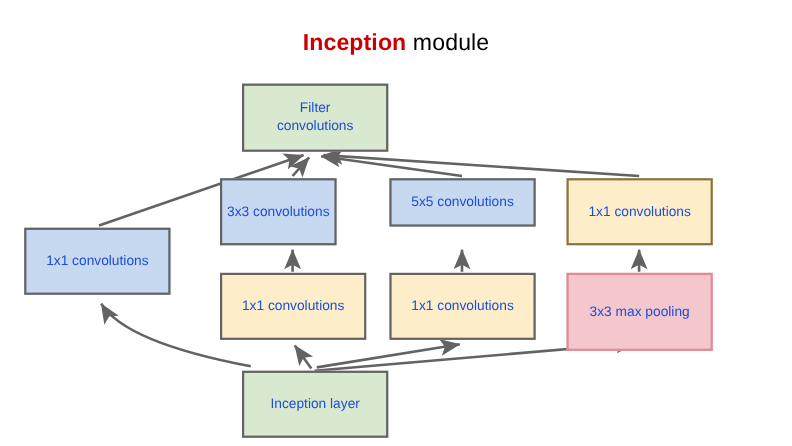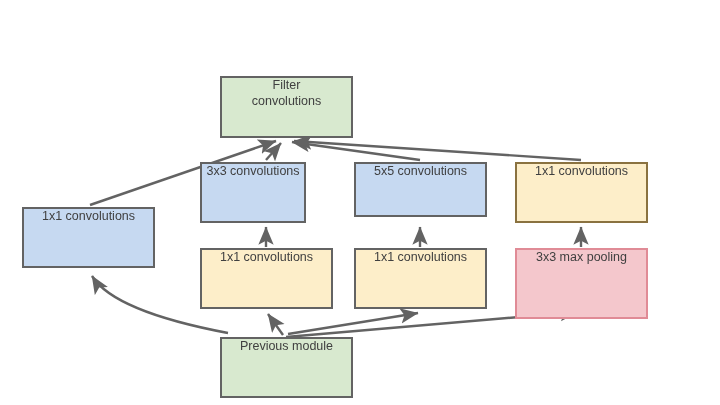--- a/index.html
+++ b/index.html
@@ -36,35 +36,39 @@
     position: absolute;
     left: 0;
     top: 0;
     width: 720px;
     height: 405px;
   }
   .node {
     position: absolute;
     box-sizing: border-box;
     display: flex;
+    align-items: center;
     justify-content: center;
     text-align: center;
     font-size: 12.5px;
-    color: #404040;
+    color: #1d4ed8;
     line-height: 1.25;
     border-style: solid;
     border-width: 2px;
     z-index: 3;
   }
 </style>
 </head>
 <body>
 
 <div id="canvas">
 
+  <div id="title">
+    <span class="accent">Inception</span><span class="plain"> module</span>
+  </div>
 
   <svg id="arrows" viewBox="0 0 720 405" xmlns="http://www.w3.org/2000/svg">
     <defs>
       <marker id="ah" markerWidth="9" markerHeight="9" refX="7.4" refY="3.2" orient="auto" markerUnits="strokeWidth">
         <path d="M0,0 L7.6,3.2 L0,6.4 L1.7,3.2 z" fill="#636363"></path>
       </marker>
     </defs>
 
     <path d="M 90,205 L 276,141" stroke="#636363" stroke-width="2.4" fill="none" marker-end="url(#ah)"></path>
 
@@ -89,36 +93,36 @@
     <path d="M 286,337 L 578,312" stroke="#636363" stroke-width="2.4" fill="none" marker-end="url(#ah)"></path>
   </svg>
 
   <div id="nodes">
       <div class="node" style="left: 220px; top: 76px; width: 133px; height: 62px; background: rgb(216, 233, 207); border-color: rgb(99, 99, 99);">
         <span><span>Filter</span><br><span>convolutions</span></span>
       </div>
       <div class="node" style="left: 200px; top: 162px; width: 106px; height: 61px; background: rgb(198, 217, 241); border-color: rgb(99, 99, 99);">
         <span>3x3 convolutions</span>
       </div>
-      <div class="node" style="left: 354px; top: 162px; width: 133px; height: 55px; background: rgb(198, 217, 241); border-color: rgb(99, 99, 99);">
+      <div class="node" style="left: 354px; top: 162px; width: 133px; height: 44px; background: rgb(198, 217, 241); border-color: rgb(99, 99, 99);">
         <span>5x5 convolutions</span>
       </div>
       <div class="node" style="left: 515px; top: 162px; width: 133px; height: 61px; background: rgb(253, 238, 201); border-color: rgb(138, 114, 64);">
         <span>1x1 convolutions</span>
       </div>
       <div class="node" style="left: 22px; top: 207px; width: 133px; height: 61px; background: rgb(198, 217, 241); border-color: rgb(99, 99, 99);">
         <span>1x1 convolutions</span>
       </div>
       <div class="node" style="left: 200px; top: 248px; width: 133px; height: 61px; background: rgb(253, 238, 201); border-color: rgb(99, 99, 99);">
         <span>1x1 convolutions</span>
       </div>
       <div class="node" style="left: 354px; top: 248px; width: 133px; height: 61px; background: rgb(253, 238, 201); border-color: rgb(99, 99, 99);">
         <span>1x1 convolutions</span>
       </div>
       <div class="node" style="left: 515px; top: 248px; width: 133px; height: 71px; background: rgb(244, 199, 204); border-color: rgb(224, 139, 150);">
         <span>3x3 max pooling</span>
       </div>
       <div class="node" style="left: 220px; top: 337px; width: 133px; height: 61px; background: rgb(216, 233, 207); border-color: rgb(99, 99, 99);">
-        <span>Previous module</span>
+        <span>Inception layer</span>
       </div>
     </div>
 
 </div>
 
 </body></html>

